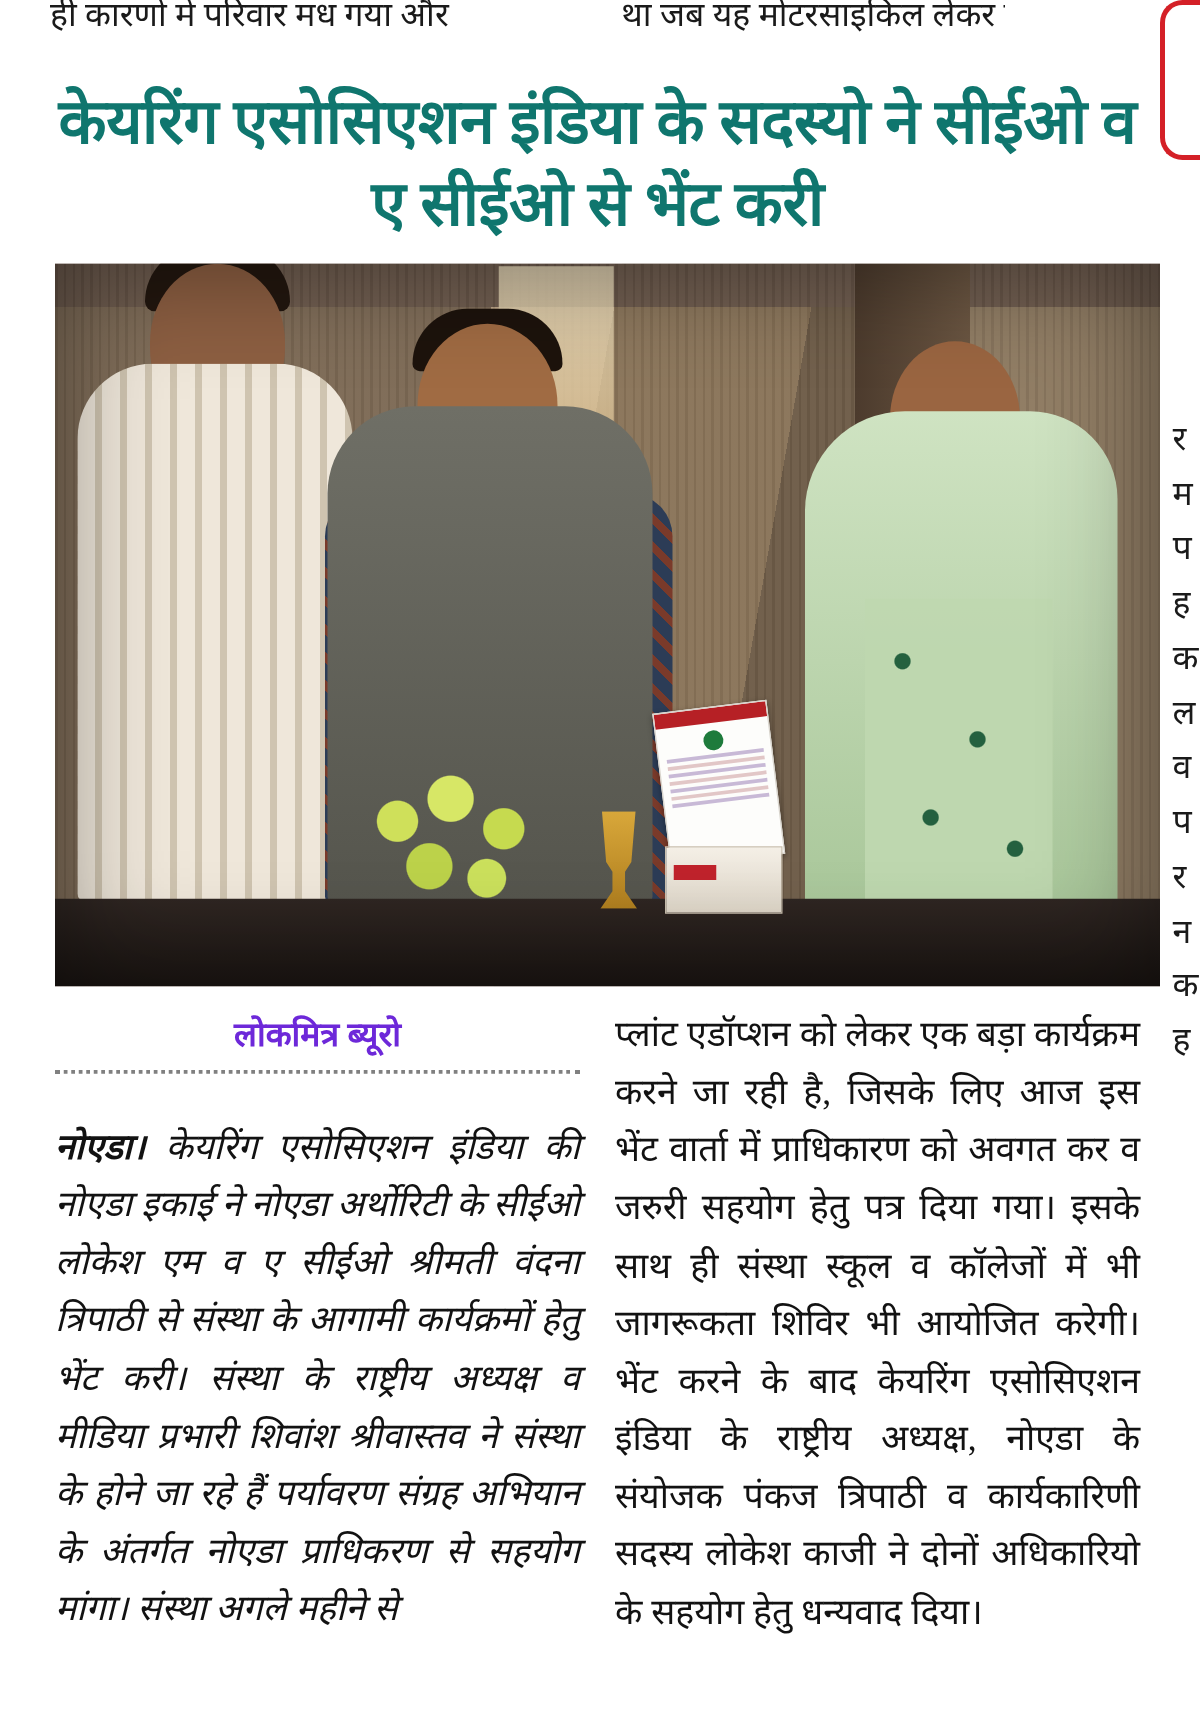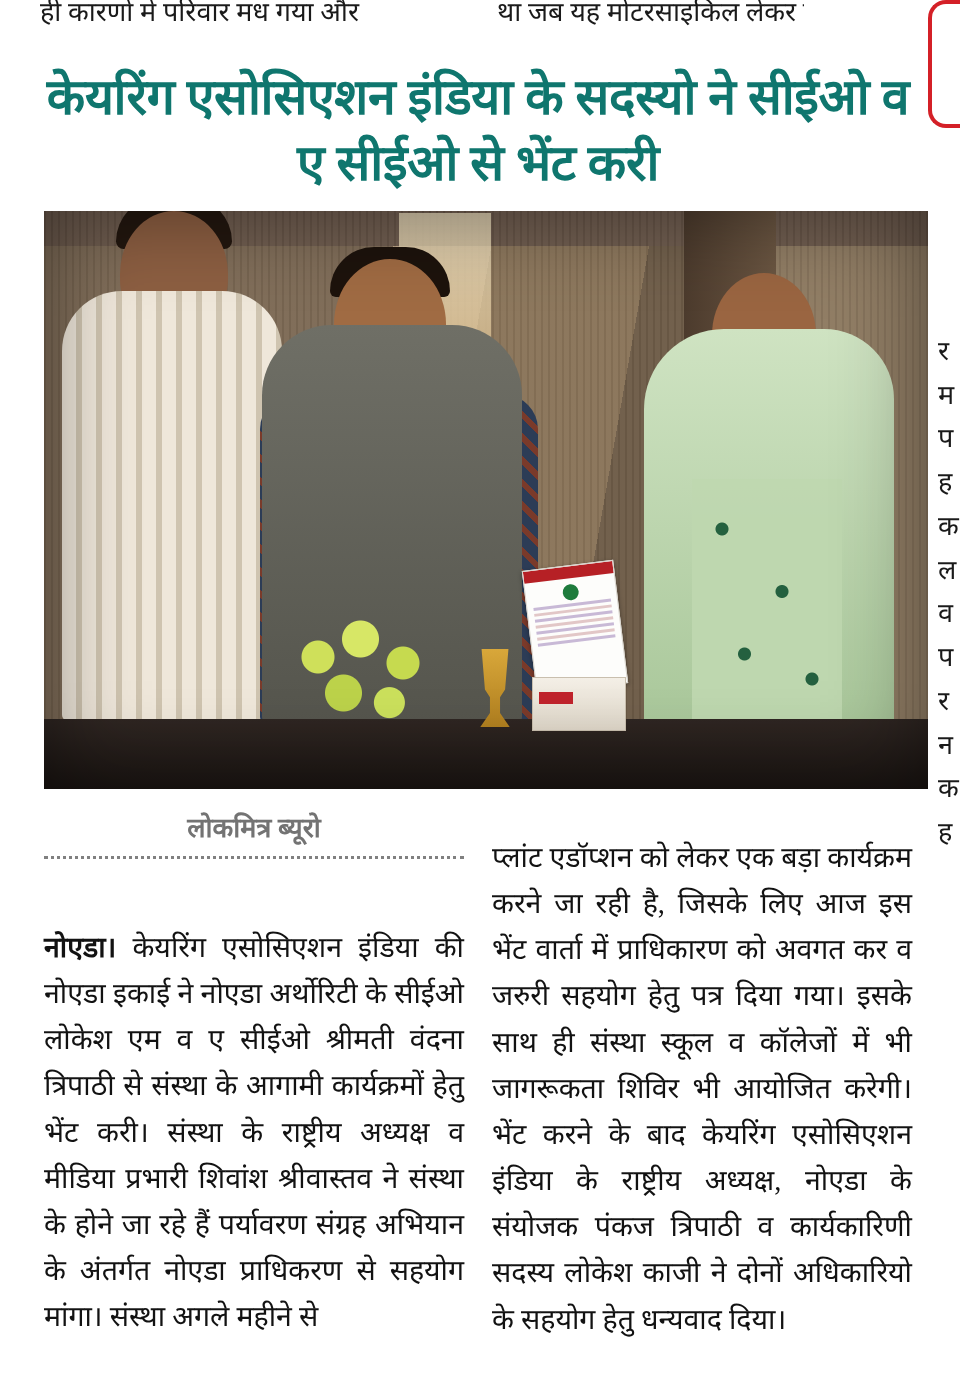--- a/index.html
+++ b/index.html
@@ -223,21 +223,21 @@
   
   .byline {
     position: absolute;
     top: 808px;
     left: 44px;
     width: 420px;
     text-align: center;
     font-family: "Liberation Serif", serif;
     font-weight: bold;
     font-size: 27px;
-    color: #737373;
+    color: #6d28d9;
   }
   .byline-rule {
     position: absolute;
     top: 856px;
     left: 44px;
     width: 420px;
     border-top: 3px dotted #6a6a6a;
     opacity: .85;
   }
 
@@ -245,23 +245,22 @@
   .col {
     position: absolute;
     top: 896px;
     width: 420px;
     font-family: "Liberation Serif", serif;
     font-size: 28.5px;
     line-height: 1.62;
     text-align: justify;
     text-justify: inter-word;
     color: #121212;
-    margin-top: 29px;
-  }
-  .col.left { left: 44px; }
+  }
+  .col.left { left: 44px; font-style: italic; }
   .col.right { left: 492px; top: 806px; }
   .col b { font-weight: bold; }
 
   
   .edge-col {
     position: absolute;
     top: 330px;
     left: 938px;
     width: 24px;
     font-family: "Liberation Serif", serif;

